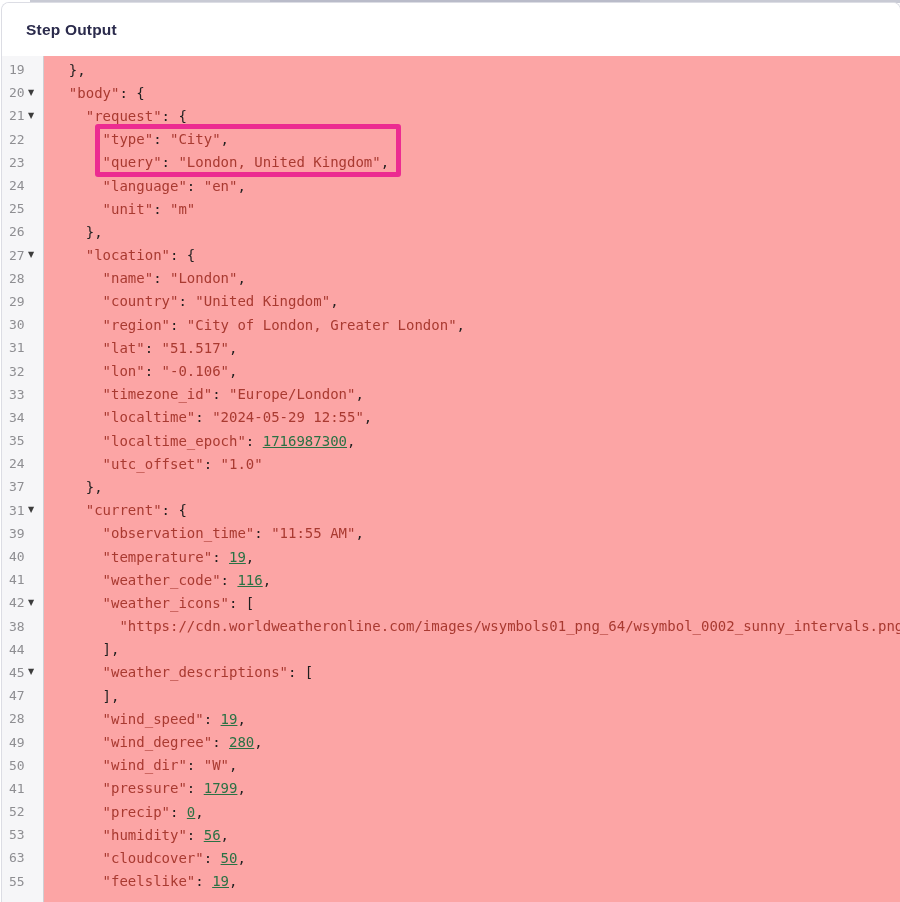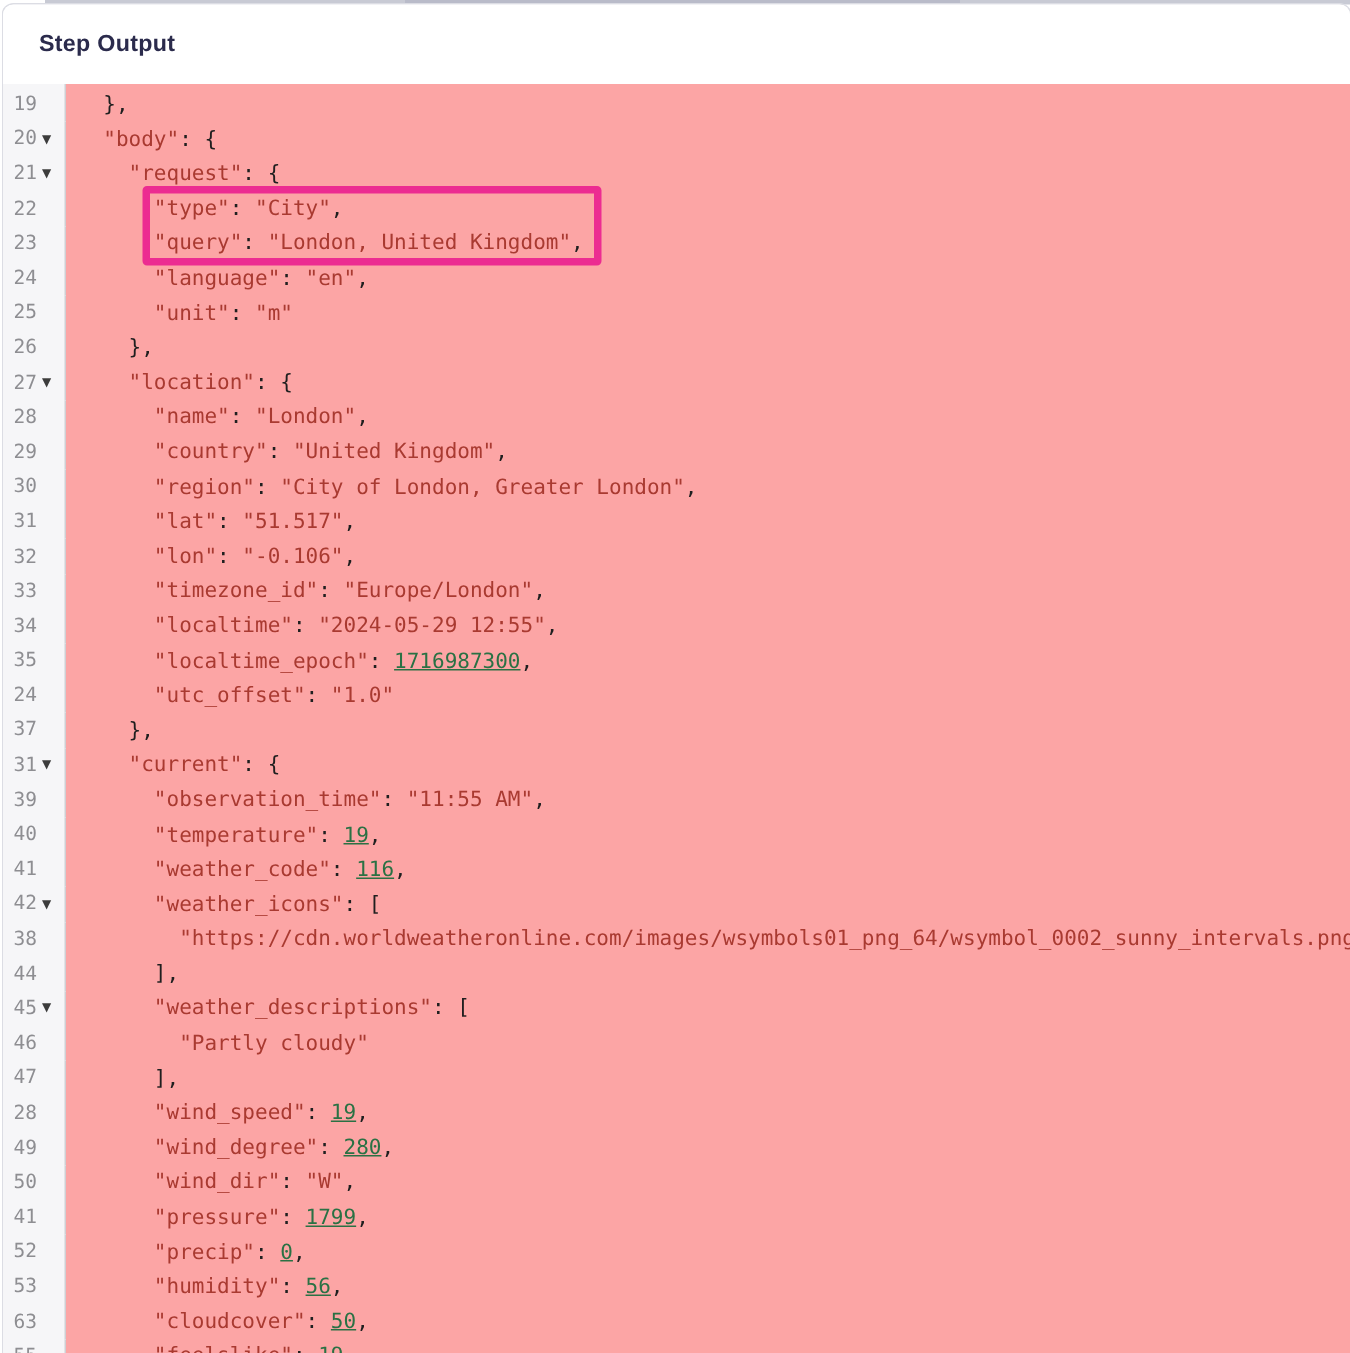--- a/index.html
+++ b/index.html
@@ -294,26 +294,20 @@
         </div>
         <div class="row">
           <div class="gutter-cell">
             <span>45</span>
             <span class="arrow">▼</span>
           </div>
           <div class="code-cell" style="padding-left: calc(6ch + 8px);"><span class="t-k">"weather_descriptions"</span><span class="t-p">: [</span></div>
         </div>
         <div class="row">
           <div class="gutter-cell">
-            <span>46</span>
-          </div>
-          <div class="code-cell" style="padding-left: calc(8ch + 8px);"><span class="t-s">"Partly cloudy"</span></div>
-        </div>
-        <div class="row">
-          <div class="gutter-cell">
             <span>47</span>
           </div>
           <div class="code-cell" style="padding-left: calc(6ch + 8px);"><span class="t-p">],</span></div>
         </div>
         <div class="row">
           <div class="gutter-cell">
             <span>28</span>
           </div>
           <div class="code-cell" style="padding-left: calc(6ch + 8px);"><span class="t-k">"wind_speed"</span><span class="t-p">: </span><span class="t-n">19</span><span class="t-p">,</span></div>
         </div>

